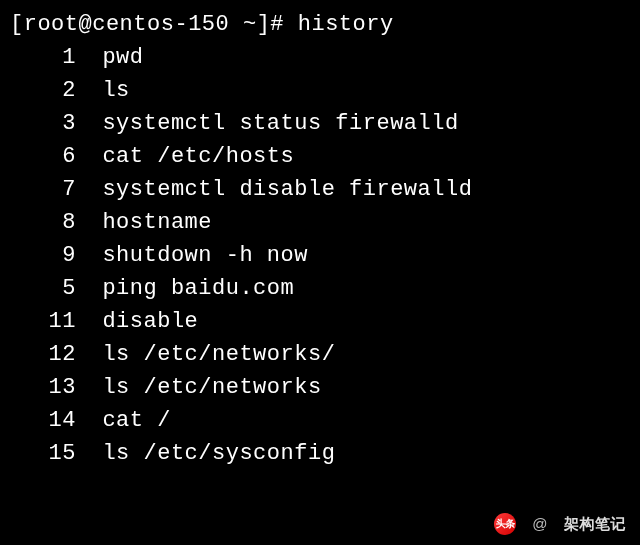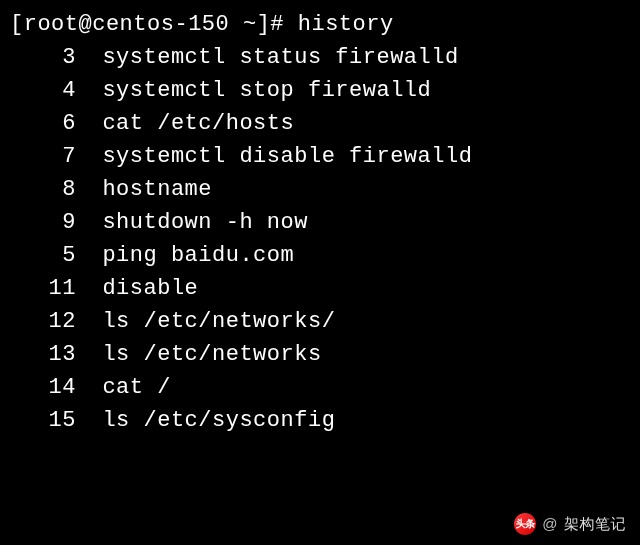--- a/index.html
+++ b/index.html
@@ -19,49 +19,50 @@
     .prompt-line { white-space: pre; }
     .history-row { white-space: pre; }
     .num { display: inline-block; width: 5ch; text-align: right; }
     .cmd { margin-left: 2ch; }
     .watermark {
       position: absolute;
       bottom: 10px;
       right: 14px;
       display: flex;
       align-items: center;
-      gap: 6px;
+      gap: 16px;
       font-family: "PingFang SC","Microsoft YaHei",sans-serif;
       font-size: 15px;
       color: #ddd;
     }
     .watermark .logo {
       width: 22px;
       height: 22px;
       border-radius: 50%;
       background: linear-gradient(135deg,#ff3b3b 0%,#d40000 100%);
       display: flex;
       align-items: center;
       justify-content: center;
       color: #fff;
       font-size: 10px;
       font-weight: bold;
       letter-spacing: -0.5px;
     }
     .watermark .at { color: #bbb; }
-    .watermark .name { font-weight: 400; }
+    .watermark .name { font-weight: 700; }
   </style>
 </head>
 <body>
 
 <div class="prompt-line"><span>[root@centos-150 ~]# </span><span>history</span></div>
 
 <div id="history-list">
+    <div class="history-row"><span class="num">1</span><span class="cmd">pwd</span></div>
+    <div class="history-row"><span class="num">2</span><span class="cmd">ls</span></div>
     <div class="history-row"><span class="num">3</span><span class="cmd">systemctl status firewalld</span></div>
-    <div class="history-row"><span class="num">4</span><span class="cmd">systemctl stop firewalld</span></div>
     <div class="history-row"><span class="num">6</span><span class="cmd">cat /etc/hosts</span></div>
     <div class="history-row"><span class="num">7</span><span class="cmd">systemctl disable firewalld</span></div>
     <div class="history-row"><span class="num">8</span><span class="cmd">hostname</span></div>
     <div class="history-row"><span class="num">9</span><span class="cmd">shutdown -h now</span></div>
     <div class="history-row"><span class="num">5</span><span class="cmd">ping baidu.com</span></div>
     <div class="history-row"><span class="num">11</span><span class="cmd">disable</span></div>
     <div class="history-row"><span class="num">12</span><span class="cmd">ls /etc/networks/</span></div>
     <div class="history-row"><span class="num">13</span><span class="cmd">ls /etc/networks</span></div>
     <div class="history-row"><span class="num">14</span><span class="cmd">cat /</span></div>
     <div class="history-row"><span class="num">15</span><span class="cmd">ls /etc/sysconfig</span></div>

